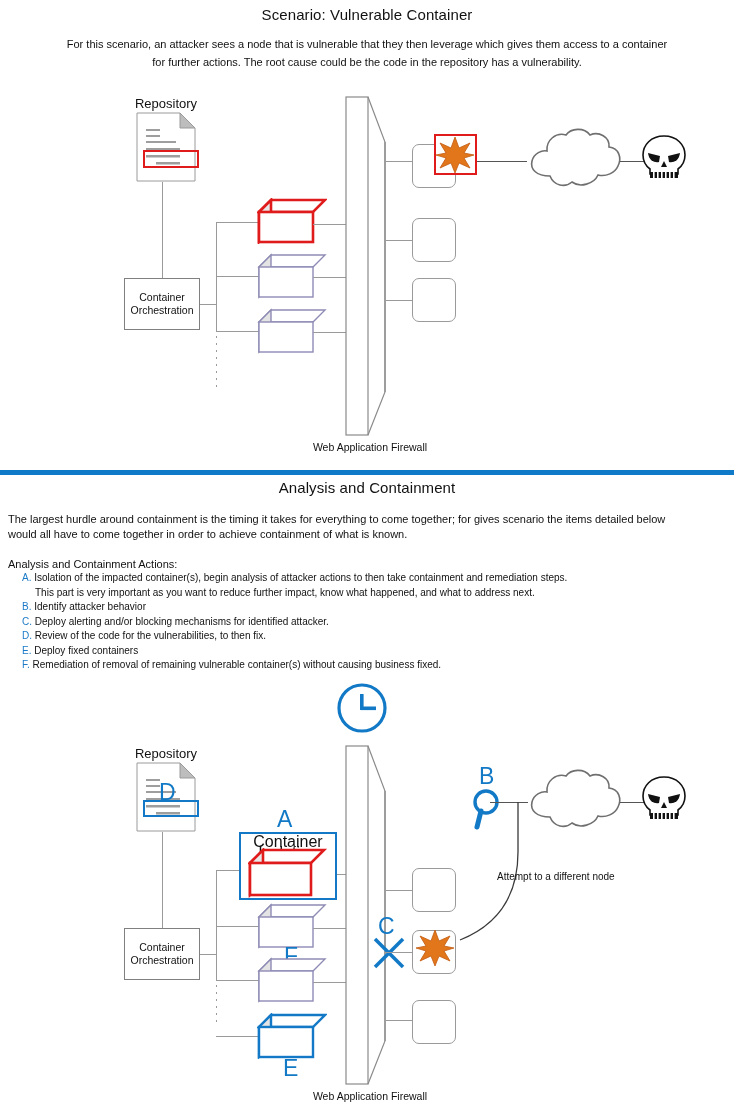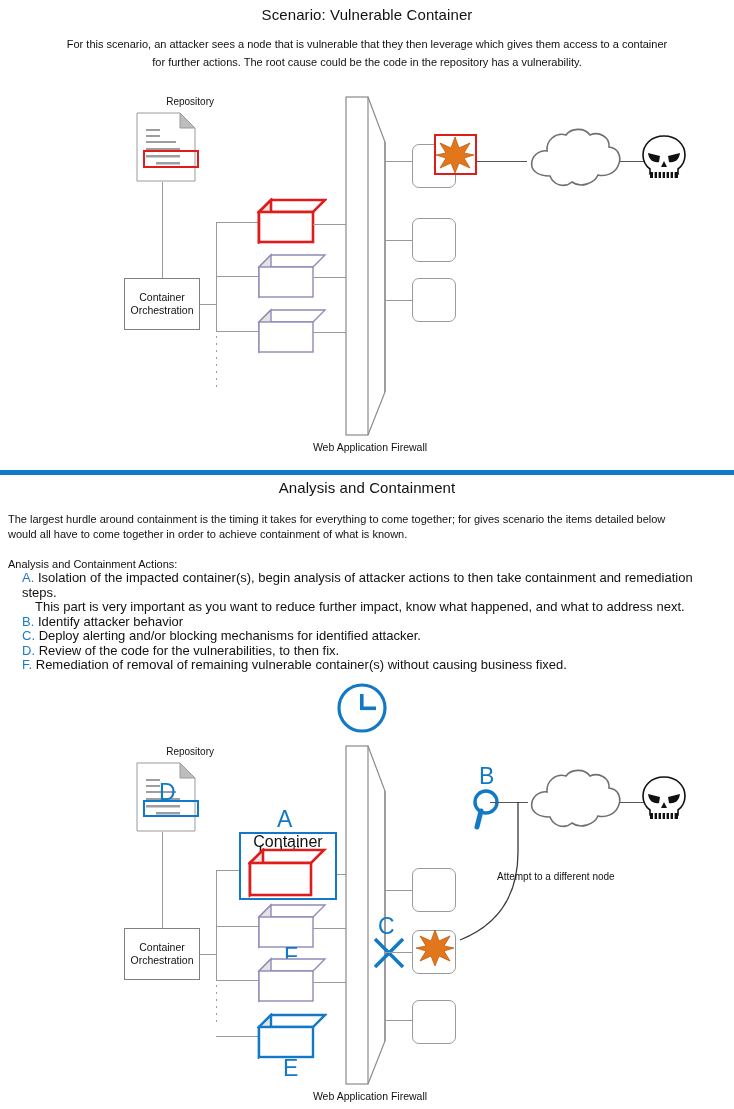--- a/index.html
+++ b/index.html
@@ -16,21 +16,21 @@
   .para{
     font-size:11px;line-height:15px;color:#111;
   }
   .ctr{text-align:center;}
   .alpha{font-size:23px;color:#1279c6;font-family:"Liberation Sans",sans-serif;}
   
   .divider{
     position:absolute;left:0;width:734px;height:5px;background:#0f7ac7;
   }
   
-  .list-line{font-size:13px;line-height:14.5px;color:#111;}
+  .list-line{font-size:10px;line-height:14.5px;color:#111;}
   .list-line b{font-weight:normal;color:#1c7ac6;}
   
   .node{
     position:absolute;border:1px solid #9a9a9a;border-radius:7px;background:#fff;
     width:40px;height:40px;box-sizing:border-box;
   }
   .leader{position:absolute;background:#9a9a9a;}
   .leader.h{height:1px;}
   .leader.v{width:1px;}
   
@@ -40,21 +40,21 @@
   .docwrap{position:absolute;}
   
   .isoframe{
     position:absolute;border:2px solid #1379c7;background:#fff;box-sizing:border-box;
   }
   .isolabel{
     font-size:16px;color:#111;text-align:center;padding-top:2px;line-height:11px;
   }
   .waflabel{font-size:10.5px;color:#111;text-align:center;}
   .attempt{font-size:10px;color:#111;white-space:nowrap;}
-  .repo-cap{font-size:10px;color:#111;text-align:right;}
+  .repo-cap{font-size:13px;color:#111;text-align:center;}
   .co-box{
     position:absolute;border:1px solid #808080;background:#fff;box-sizing:border-box;
     font-size:10.5px;color:#111;text-align:center;display:flex;align-items:center;
     justify-content:center;line-height:13px;
   }
   .dotcol{position:absolute;width:1px;}
   .dotcol i{display:block;width:1px;height:2px;background:#9a9a9a;margin-bottom:5px;}
 </style>
 </head>
 <body>
@@ -212,20 +212,24 @@
   </div>
   <div class="list-line">
     <b>C.</b>
     <span>Deploy alerting and/or blocking mechanisms for identified attacker.</span>
   </div>
   <div class="list-line">
     <b>D.</b>
     <span>Review of the code for the vulnerabilities, to then fix.</span>
   </div>
   <div class="list-line">
+    <b>E.</b>
+    <span>Deploy fixed containers</span>
+  </div>
+  <div class="list-line">
     <b>F.</b>
     <span>Remediation of removal of remaining vulnerable container(s) without causing business fixed.</span>
   </div>
 </div>
 
 <div class="abs" style="top:682px;left:336px;">
   <svg width="52" height="52" viewBox="0 0 52 52">
     <circle cx="26" cy="26" r="23" fill="#ffffff" stroke="#1279c6" stroke-width="3.2"></circle>
     <rect x="24" y="12" width="3.6" height="16" fill="#1279c6"></rect>
     <rect x="25" y="24.5" width="15" height="3.6" fill="#1279c6"></rect>

